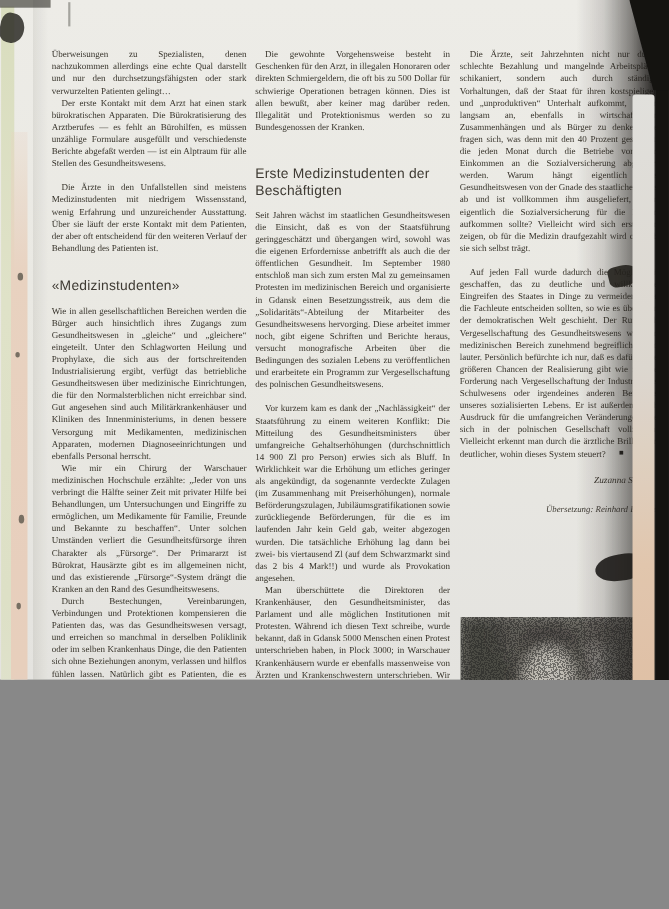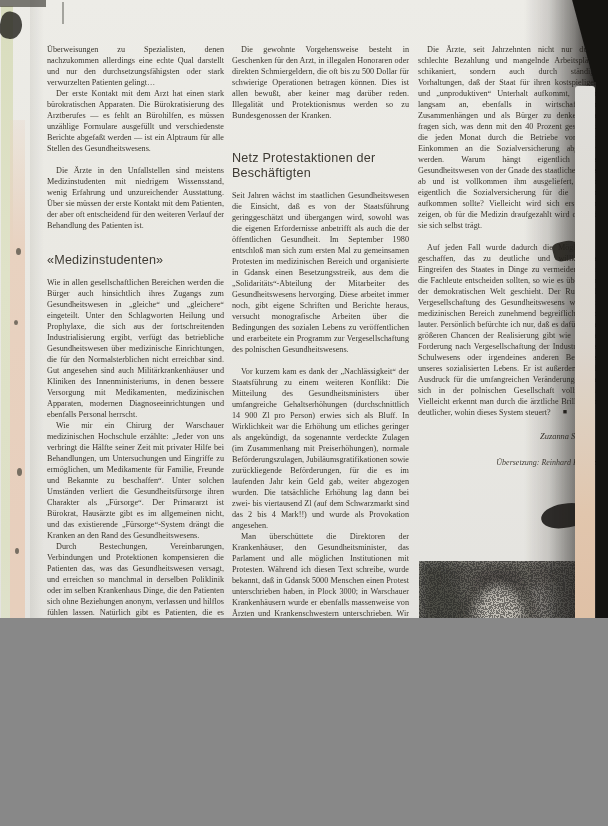--- a/index.html
+++ b/index.html
@@ -85,30 +85,30 @@
   <div class="speck" style="left:16px;top:248px;width:5px;height:7px"></div>
   <div class="speck" style="left:14px;top:320px;width:4px;height:5px"></div>
   <div class="speck" style="left:17px;top:468px;width:5px;height:8px"></div>
   <div class="speck" style="left:15px;top:548px;width:4px;height:6px"></div>
   <div class="speck" style="left:18px;top:642px;width:4px;height:5px"></div>
   <div class="speck" style="left:16px;top:748px;width:5px;height:9px"></div>
 
   <div class="col" id="col1">
     <p class="p flush">Überweisungen zu Spezialisten, denen nachzukommen allerdings eine echte Qual darstellt und nur den durchsetzungsfähigsten oder stark verwurzelten Patienten gelingt…</p>
     <p class="p">Der erste Kontakt mit dem Arzt hat einen stark bürokratischen Apparaten. Die Bürokratisierung des Arztberufes — es fehlt an Bürohilfen, es müssen unzählige Formulare ausgefüllt und verschiedenste Berichte abgefaßt werden — ist ein Alptraum für alle Stellen des Gesundheitswesens.</p>
-    <p class="p gap">Die Ärzte in den Unfallstellen sind meistens Medizinstudenten mit niedrigem Wissensstand, wenig Erfahrung und unzureichender Ausstattung. Über sie müssen der erste Kontakt mit dem Patienten, der aber oft entscheidend für den weiteren Verlauf der Behandlung des Patienten ist.</p>
+    <p class="p gap">Die Ärzte in den Unfallstellen sind meistens Medizinstudenten mit niedrigem Wissensstand, wenig Erfahrung und unzureichender Ausstattung. Über sie läuft der erste Kontakt mit dem Patienten, der aber oft entscheidend für den weiteren Verlauf der Behandlung des Patienten ist.</p>
     <h2 class="h2">«Medizinstudenten»</h2>
     <p class="p flush">Wie in allen gesellschaftlichen Bereichen werden die Bürger auch hinsichtlich ihres Zugangs zum Gesundheitswesen in „gleiche“ und „gleichere“ eingeteilt. Unter den Schlagworten Heilung und Prophylaxe, die sich aus der fortschreitenden Industrialisierung ergibt, verfügt das betriebliche Gesundheitswesen über medizinische Einrichtungen, die für den Normalsterblichen nicht erreichbar sind. Gut angesehen sind auch Militärkrankenhäuser und Kliniken des Innenministeriums, in denen bessere Versorgung mit Medikamenten, medizinischen Apparaten, modernen Diagnoseeinrichtungen und ebenfalls Personal herrscht.</p>
     <p class="p">Wie mir ein Chirurg der Warschauer medizinischen Hochschule erzählte: „Jeder von uns verbringt die Hälfte seiner Zeit mit privater Hilfe bei Behandlungen, um Untersuchungen und Eingriffe zu ermöglichen, um Medikamente für Familie, Freunde und Bekannte zu beschaffen“. Unter solchen Umständen verliert die Gesundheitsfürsorge ihren Charakter als „Fürsorge“. Der Primararzt ist Bürokrat, Hausärzte gibt es im allgemeinen nicht, und das existierende „Fürsorge“-System drängt die Kranken an den Rand des Gesundheitswesens.</p>
     <p class="p">Durch Bestechungen, Vereinbarungen, Verbindungen und Protektionen kompensieren die Patienten das, was das Gesundheitswesen versagt, und erreichen so manchmal in derselben Poliklinik oder im selben Krankenhaus Dinge, die den Patienten sich ohne Beziehungen anonym, verlassen und hilflos fühlen lassen. Natürlich gibt es Patienten, die es schaffen, sich in dieses Netz privater Kontakte einzuklinken. Aber was passiert mit den anderen?!</p>
   </div>
 
   <div class="col" id="col2">
     <p class="p">Die gewohnte Vorgehensweise besteht in Geschenken für den Arzt, in illegalen Honoraren oder direkten Schmiergeldern, die oft bis zu 500 Dollar für schwierige Operationen betragen können. Dies ist allen bewußt, aber keiner mag darüber reden. Illegalität und Protektionismus werden so zu Bundesgenossen der Kranken.</p>
-    <h2 class="h2" style="margin-top:30px">Netz Protestaktionen der Beschäftigten</h2>
+    <h2 class="h2" style="margin-top:30px">Erste Medizinstudenten der Beschäftigten</h2>
     <p class="p flush">Seit Jahren wächst im staatlichen Gesundheitswesen die Einsicht, daß es von der Staatsführung geringgeschätzt und übergangen wird, sowohl was die eigenen Erfordernisse anbetrifft als auch die der öffentlichen Gesundheit. Im September 1980 entschloß man sich zum ersten Mal zu gemeinsamen Protesten im medizinischen Bereich und organisierte in Gdansk einen Besetzungsstreik, aus dem die „Solidaritäts“-Abteilung der Mitarbeiter des Gesundheitswesens hervorging. Diese arbeitet immer noch, gibt eigene Schriften und Berichte heraus, versucht monografische Arbeiten über die Bedingungen des sozialen Lebens zu veröffentlichen und erarbeitete ein Programm zur Vergesellschaftung des polnischen Gesundheitswesens.</p>
     <p class="p gap">Vor kurzem kam es dank der „Nachlässigkeit“ der Staatsführung zu einem weiteren Konflikt: Die Mitteilung des Gesundheitsministers über umfangreiche Gehaltserhöhungen (durchschnittlich 14 900 Zl pro Person) erwies sich als Bluff. In Wirklichkeit war die Erhöhung um etliches geringer als angekündigt, da sogenannte verdeckte Zulagen (im Zusammenhang mit Preiserhöhungen), normale Beförderungszulagen, Jubiläumsgratifikationen sowie zurückliegende Beförderungen, für die es im laufenden Jahr kein Geld gab, weiter abgezogen wurden. Die tatsächliche Erhöhung lag dann bei zwei- bis viertausend Zl (auf dem Schwarzmarkt sind das 2 bis 4 Mark!!) und wurde als Provokation angesehen.</p>
     <p class="p">Man überschüttete die Direktoren der Krankenhäuser, den Gesundheitsminister, das Parlament und alle möglichen Institutionen mit Protesten. Während ich diesen Text schreibe, wurde bekannt, daß in Gdansk 5000 Menschen einen Protest unterschrieben haben, in Plock 3000; in Warschauer Krankenhäusern wurde er ebenfalls massenweise von Ärzten und Krankenschwestern unterschrieben. Wir sind bereit, auf der Straße zu demonstrieren, sagte mir die bereits erwähnte Anästhesistin. In der Ablehnung der neu berechneten Gehälter kommt es zu verzweifelten Schritten, wie der Verweigerung, Sterbeurkunden auszustellen, Hilfe außer bei schwerwiegendsten Fällen zu versagen. Dies zielt jedoch nicht auf die Staatsführung, sondern eher auf die Kranken und ihre Familien.</p>
   </div>
 
   <div class="col" id="col3">
     <p class="p">Die Ärzte, seit Jahrzehnten nicht nur durch schlechte Bezahlung und mangelnde Arbeitsplätze schikaniert, sondern auch durch ständige Vorhaltungen, daß der Staat für ihren kostspieligen und „unproduktiven“ Unterhalt aufkommt, fangen langsam an, ebenfalls in wirtschaftlichen Zusammenhängen und als Bürger zu denken. Sie fragen sich, was denn mit den 40 Prozent geschieht, die jeden Monat durch die Betriebe von dem Einkommen an die Sozialversicherung abgeführt werden. Warum hängt eigentlich das Gesundheitswesen von der Gnade des staatlichen Etats ab und ist vollkommen ihm ausgeliefert, wenn eigentlich die Sozialversicherung für die Kosten aufkommen sollte? Vielleicht wird sich erst dann zeigen, ob für die Medizin draufgezahlt wird oder ob sie sich selbst trägt.</p>
     <p class="p gap"><span>Auf jeden Fall wurde dadurch die Möglichkeit geschaffen, das zu deutliche und willkürliche Eingreifen des Staates in Dinge zu vermeiden, über die Fachleute entscheiden sollten, so wie es überall in der demokratischen Welt geschieht. Der Ruf nach Vergesellschaftung des Gesundheitswesens wird im medizinischen Bereich zunehmend begreiflicher und lauter. Persönlich befürchte ich nur, daß es dafür keine größeren Chancen der Realisierung gibt wie für die Forderung nach Vergesellschaftung der Industrie, des Schulwesens oder irgendeines anderen Bereiches unseres sozialisierten Lebens. Er ist außerdem noch Ausdruck für die umfangreichen Veränderungen, die sich in der polnischen Gesellschaft vollziehen. Vielleicht erkennt man durch die ärztliche Brille eben deutlicher, wohin dieses System steuert?</span><span class="endmark">■</span></p>
     <p class="sig">Zuzanna Soblik</p>
     <p class="trans">Übersetzung: Reinhard Bohusz</p>

